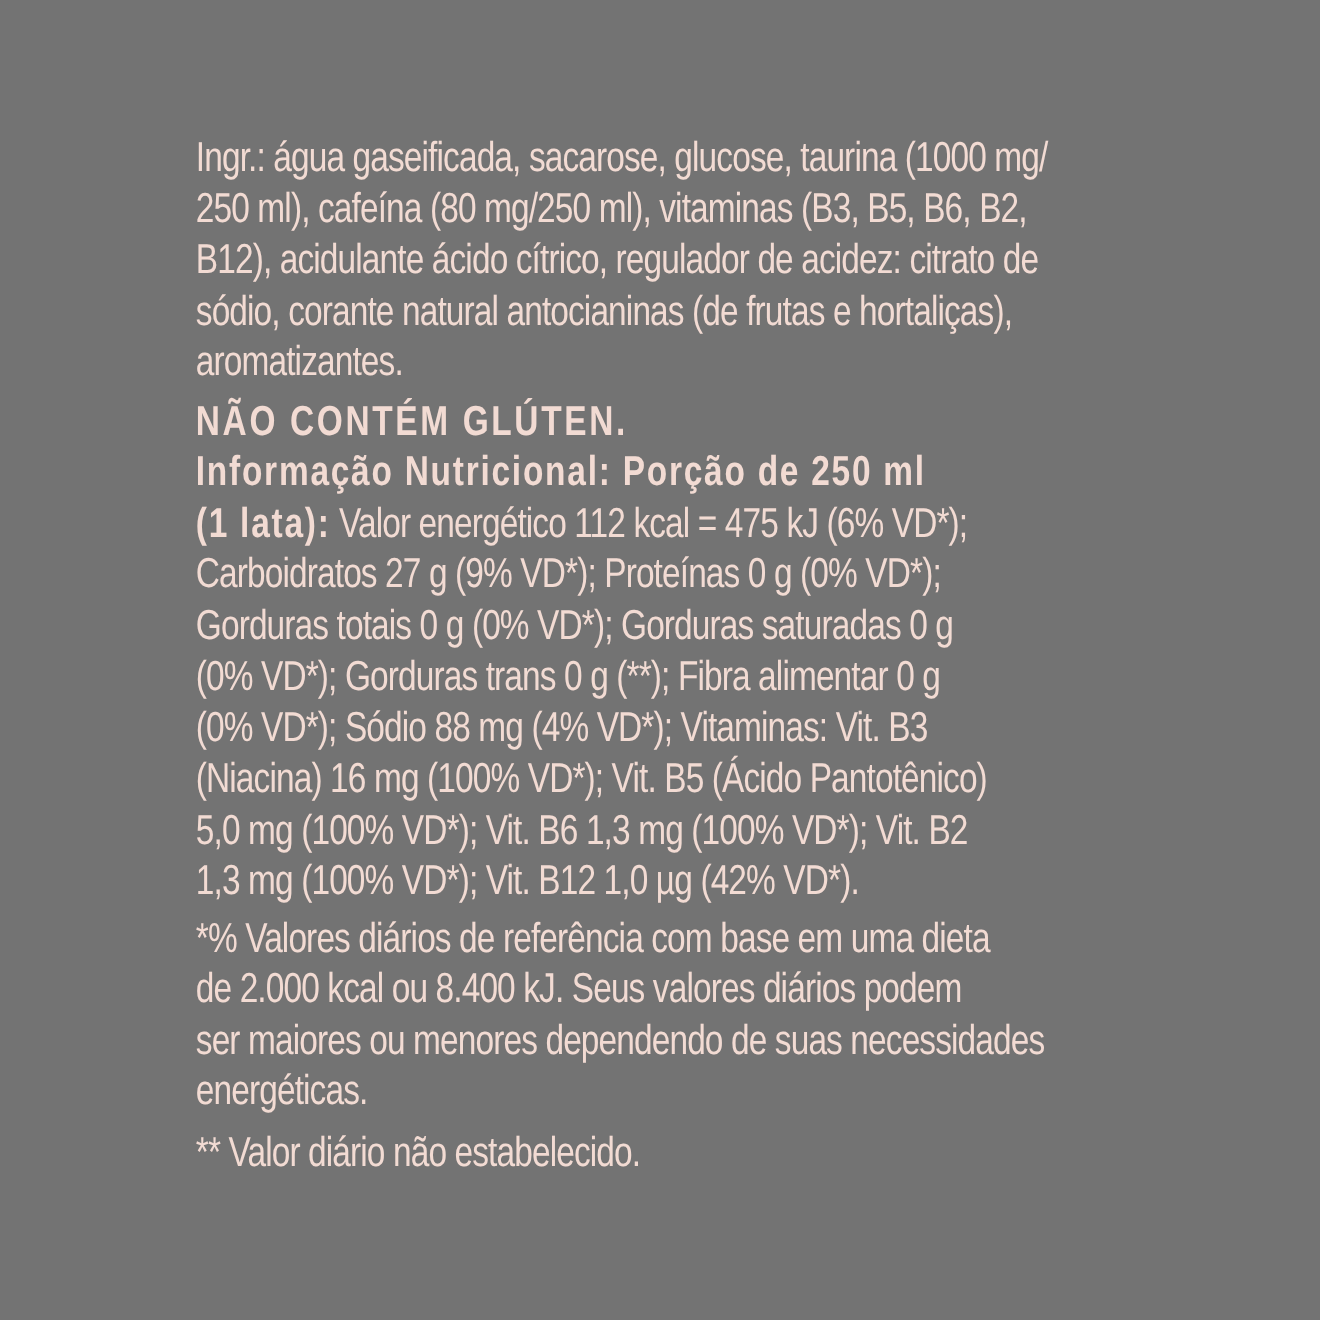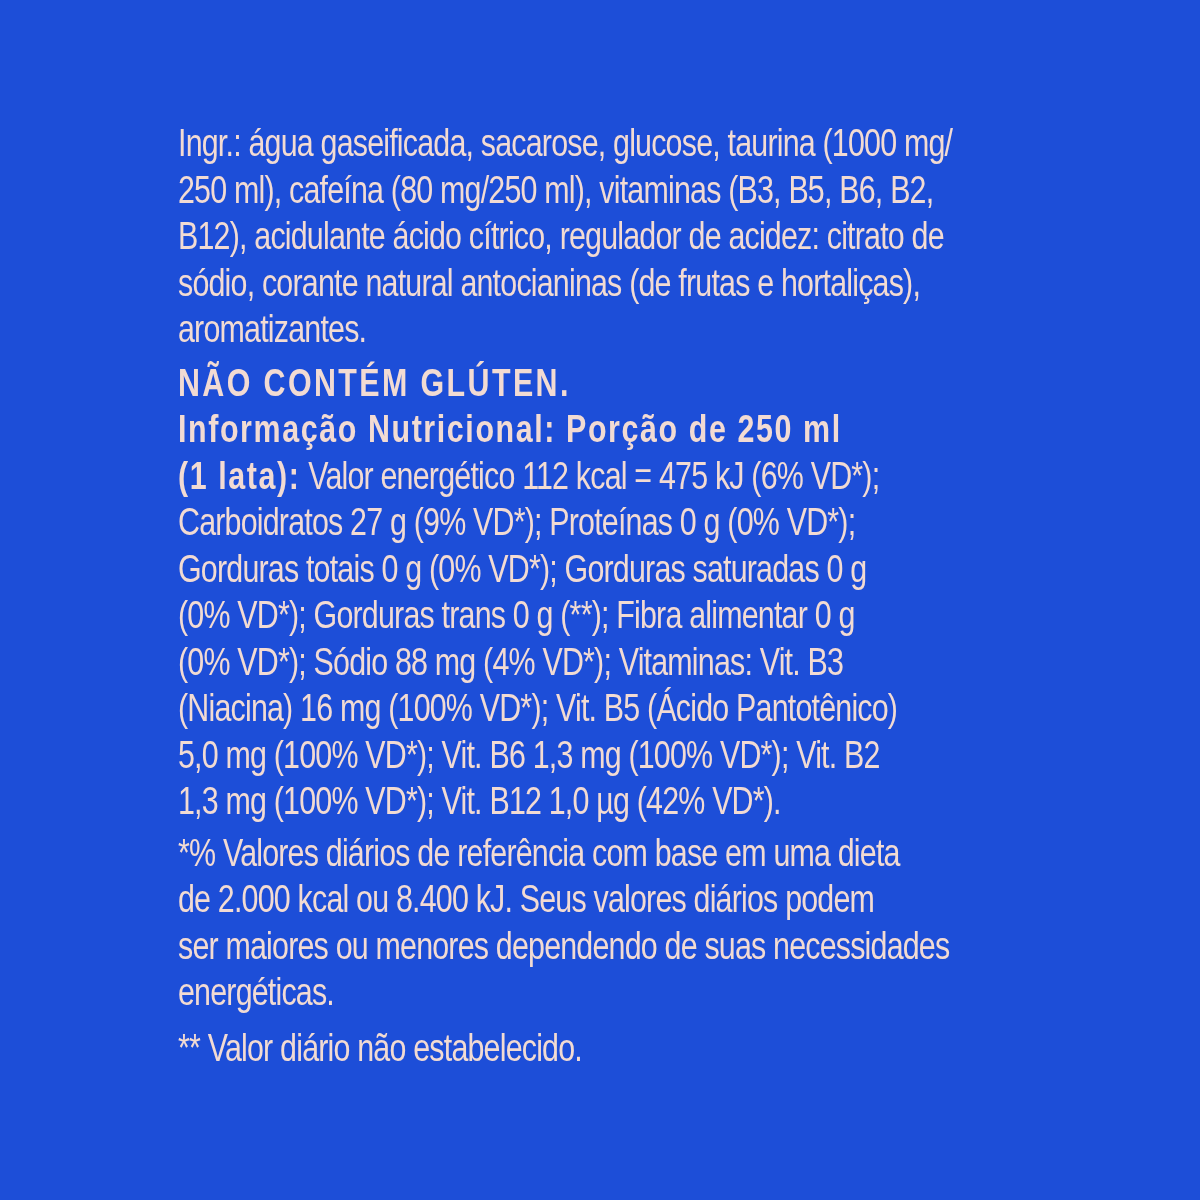--- a/index.html
+++ b/index.html
@@ -11,21 +11,21 @@
     width: 1200px;
     height: 1200px;
     overflow: hidden;
     background: #E43B30;
     font-family: "Liberation Sans", sans-serif;
   }
   .label-canvas {
     position: relative;
     width: 1200px;
     height: 1200px;
-    background: #1d4ed8;
+    background: #737373;
   }
   .label-text {
     position: absolute;
     left: 178px;
     top: 120px;
     width: 1100px;
     transform: scaleX(0.80);
     transform-origin: 0 0;
     color: #F2DBD3;
     font-size: 38px;

